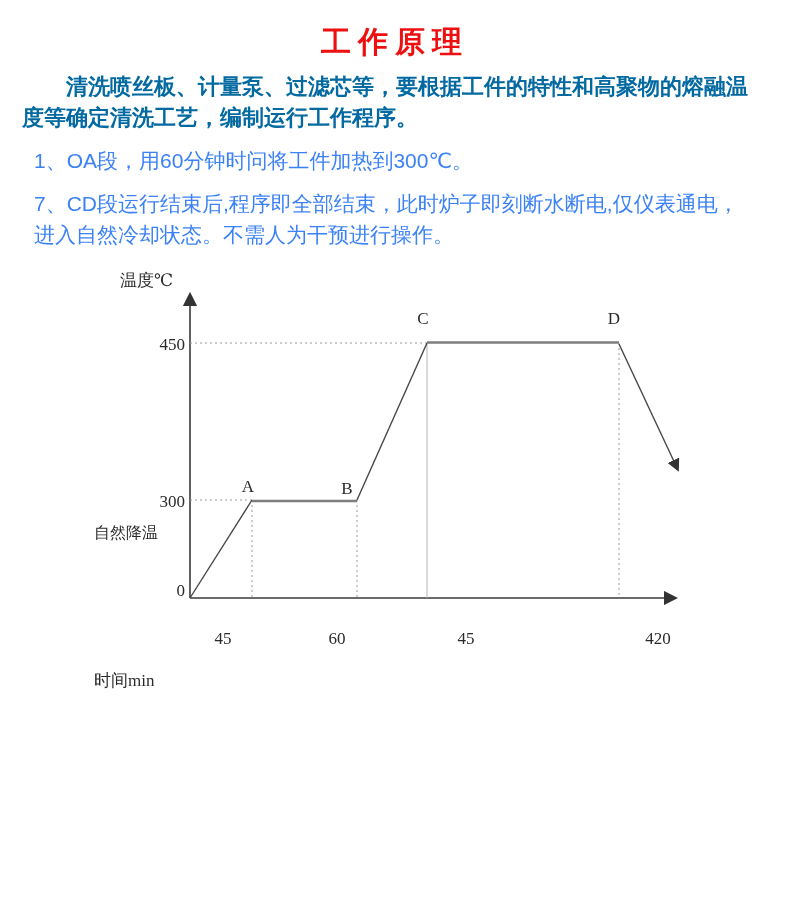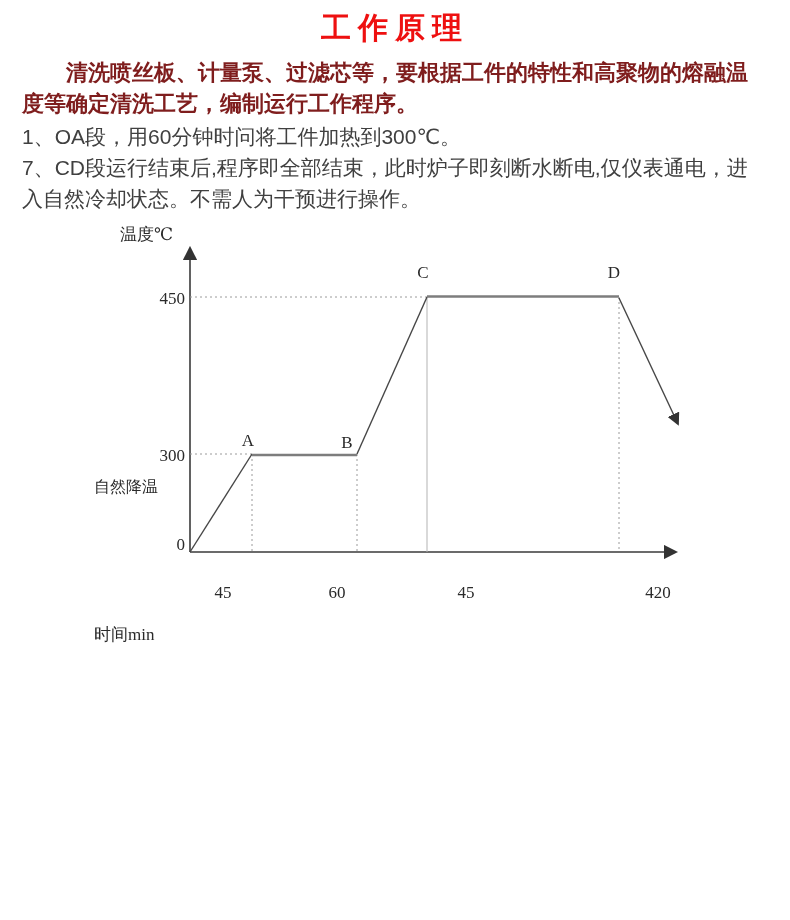--- a/index.html
+++ b/index.html
@@ -5,40 +5,40 @@
   html, body { margin: 0; padding: 0; }
   body {
     width: 790px; height: 920px;
     background: #ffffff;
     font-family: "Liberation Sans", "DejaVu Sans", sans-serif;
     color: #1b1b1b;
     overflow: hidden;
   }
   .page { width: 790px; height: 920px; box-sizing: border-box; padding: 0 22px; }
   .doc-title {
-    margin: 8px 0 8px 0;
+    margin: 22px 0 8px 0;
     text-align: center;
     font-size: 30px;
     font-weight: bold;
     letter-spacing: 7px;
     color: #ee1010;
   }
   .intro {
     margin: 0 0 2px 0;
-    color: #7f1d1d;
+    color: #0369a1;
     font-weight: bold;
     font-size: 22px;
     line-height: 31px;
     text-indent: 2em;
   }
   .step {
-    margin: 0;
+    margin: 12px;
     font-size: 21px;
     line-height: 31px;
-    color: #404040;
+    color: #3b82f6;
   }
   .chart-wrap { margin-top: 2px; }
   svg text {
     font-family: "Liberation Serif", "DejaVu Serif", serif;
     fill: #2a2a2a;
   }
   .axis    { stroke: #3a3a3a; stroke-width: 1.6; fill: none; }
   .rise    { stroke: #474747; stroke-width: 1.4; fill: none; }
   .plateau { stroke: #7d7d7d; stroke-width: 2.6; fill: none; }
   .dotted  { stroke: #9a9a9a; stroke-width: 1; stroke-dasharray: 2 3; fill: none; }

